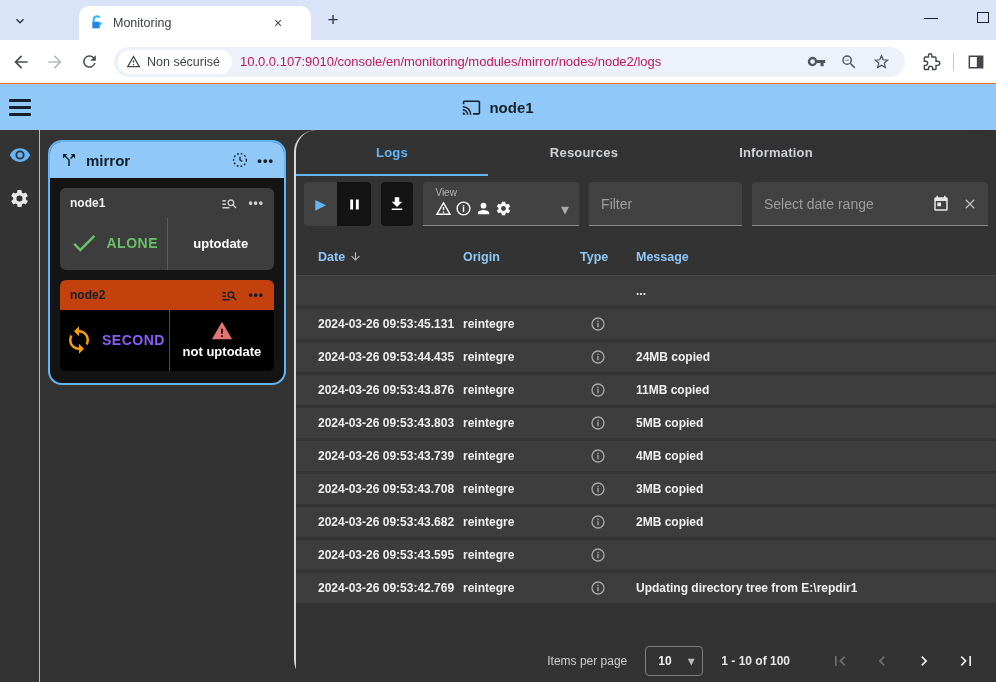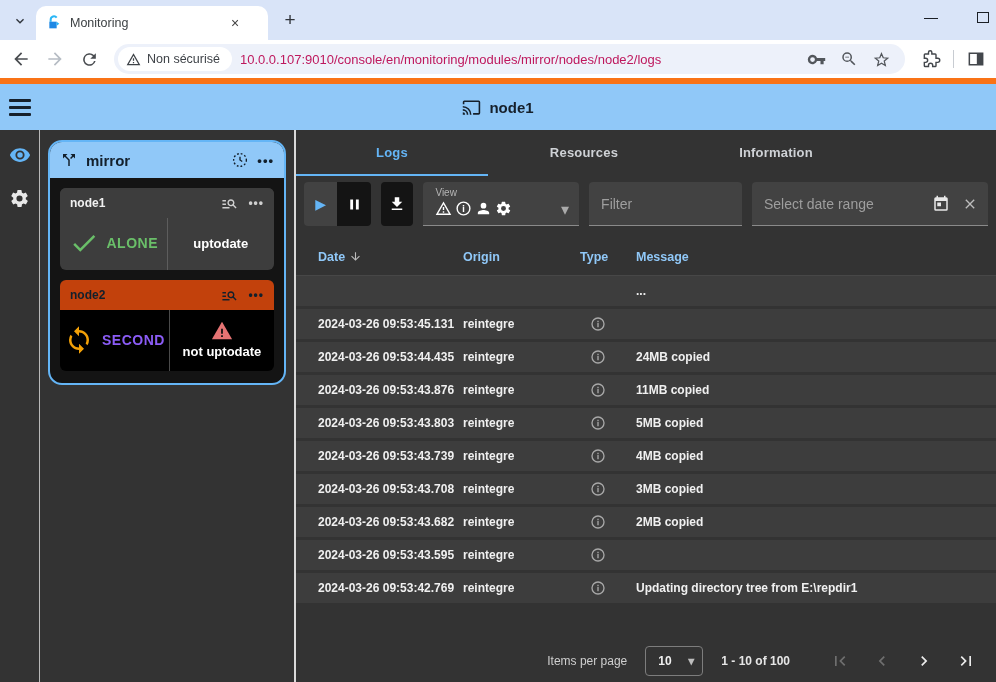--- a/index.html
+++ b/index.html
@@ -3,48 +3,48 @@
 <meta charset="utf-8">
 <style>
   * { box-sizing: border-box; margin: 0; padding: 0; }
   html,body { width:996px; height:682px; overflow:hidden; }
   body { font-family:"Liberation Sans", sans-serif; background:#333; }
   .window { width:996px; height:682px; display:flex; flex-direction:column; }
 
   
   .tabstrip { height:40px; background:#d9e4f8; display:flex; align-items:flex-end; position:relative; flex:none; }
   .tab-search-btn { width:28px; height:28px; margin:0 2px 5px 6px; border-radius:8px; display:flex; align-items:center; justify-content:center; color:#30343b; }
-  .tab { width:232px; height:34px; background:#fff; border-radius:10px 10px 0 0; display:flex; align-items:center; padding:0 24px 0 10px; gap:8px; }
+  .tab { width:232px; height:34px; background:#fff; border-radius:10px 10px 0 0; display:flex; align-items:center; padding:0 24px 0 10px; gap:8px;margin-left:43px; }
   .tab-title { font-size:12.5px; color:#3c4043; flex:1; white-space:nowrap; overflow:hidden; }
   .tab-close { width:18px; height:18px; border-radius:50%; display:flex; align-items:center; justify-content:center; font-size:14px; color:#444; }
   .newtab-btn { width:28px; height:28px; margin:0 0 6px 8px; border-radius:50%; display:flex; align-items:center; justify-content:center; font-size:19px; color:#30343b; }
   .win-controls { position:absolute; right:0; top:4px; display:flex; align-items:center; gap:22px; padding-right:4px; }
   .win-btn { width:26px; height:26px; display:flex; align-items:center; justify-content:center; color:#1b1f26; font-size:14px; }
   .win-max { width:12px; height:11px; border:1.4px solid #1b1f26; margin-right:-7px; }
 
-  .toolbar { height:44px; background:#fff; display:flex; align-items:center; padding:0 10px 0 6px; gap:4px; flex:none; border-bottom:6px solid #f97316; }
+  .toolbar { height:44px; background:#fff; display:flex; align-items:center; padding:0 10px 0 6px; gap:4px; flex:none; border-bottom:1px solid #f97316; }
   .nav-btn { width:30px; height:30px; border-radius:50%; display:flex; align-items:center; justify-content:center; color:#494c50; }
   .nav-btn.disabled { color:#b6bcc4; }
   .omnibox { flex:1; height:30px; background:#edf1fa; border-radius:16px; display:flex; align-items:center; margin:0 4px 0 6px; padding:0 10px 0 4px; gap:8px; }
   .sec-chip { background:#fff; border-radius:13px; height:24px; display:flex; align-items:center; gap:6px; padding:0 12px 0 8px; color:#3f4348; font-size:12.5px; white-space:nowrap; }
   .url { flex:1; font-size:13px; color:#be185d; white-space:nowrap; overflow:hidden; }
   .omni-icons { display:flex; align-items:center; gap:14px; color:#52565b; padding-right:4px; }
   .chrome-icons { display:flex; align-items:center; gap:12px; color:#43474c; padding-left:8px; }
   .vsep { width:1px; height:18px; background:#c8ccd2; }
 
   
   .app-header { height:46px; background:#90c8f8; display:flex; align-items:center; flex:none; position:relative; }
   .hamburger { width:40px; height:46px; display:flex; flex-direction:column; justify-content:center; align-items:center; gap:4px; }
   .hamburger span { display:block; width:22px; height:3px; background:#16202b; border-radius:1px; }
   .app-title { position:absolute; left:0; right:0; display:flex; align-items:center; justify-content:center; gap:8px; color:#16202b; font-size:15px; font-weight:bold; pointer-events:none; }
 
   .app-body { flex:1; display:flex; min-height:0; }
   .rail { width:40px; background:#333; border-right:1px solid #b9b9b9; display:flex; flex-direction:column; align-items:center; padding-top:14px; gap:22px; flex:none; }
   .panel { width:254px; background:#333; flex:none; padding:10px 8px; }
-  .main { flex:1; background:#333; border-left:2px solid #d9d9d9; display:flex; flex-direction:column; min-width:0; }
+  .main { flex:1; background:#333; border-left:2px solid #d9d9d9; display:flex; flex-direction:column; min-width:0;border-radius:22px; }
 
   
   .module-card { border:2px solid #64b5f6; border-radius:14px; background:#141414; overflow:hidden; }
   .module-header { height:36px; background:#90c8f8; color:#13202c; display:flex; align-items:center; padding:0 10px; gap:8px; }
   .module-title { font-size:15px; font-weight:bold; flex:1; }
   .module-body { padding:10px 10px 12px; display:flex; flex-direction:column; gap:10px; }
   .node-card { border-radius:6px; overflow:hidden; }
   .node-head { height:30px; display:flex; align-items:center; padding:0 10px; gap:10px; }
   .node-name { font-size:12px; font-weight:bold; flex:1; }
   .node-body { display:flex; align-items:stretch; }

